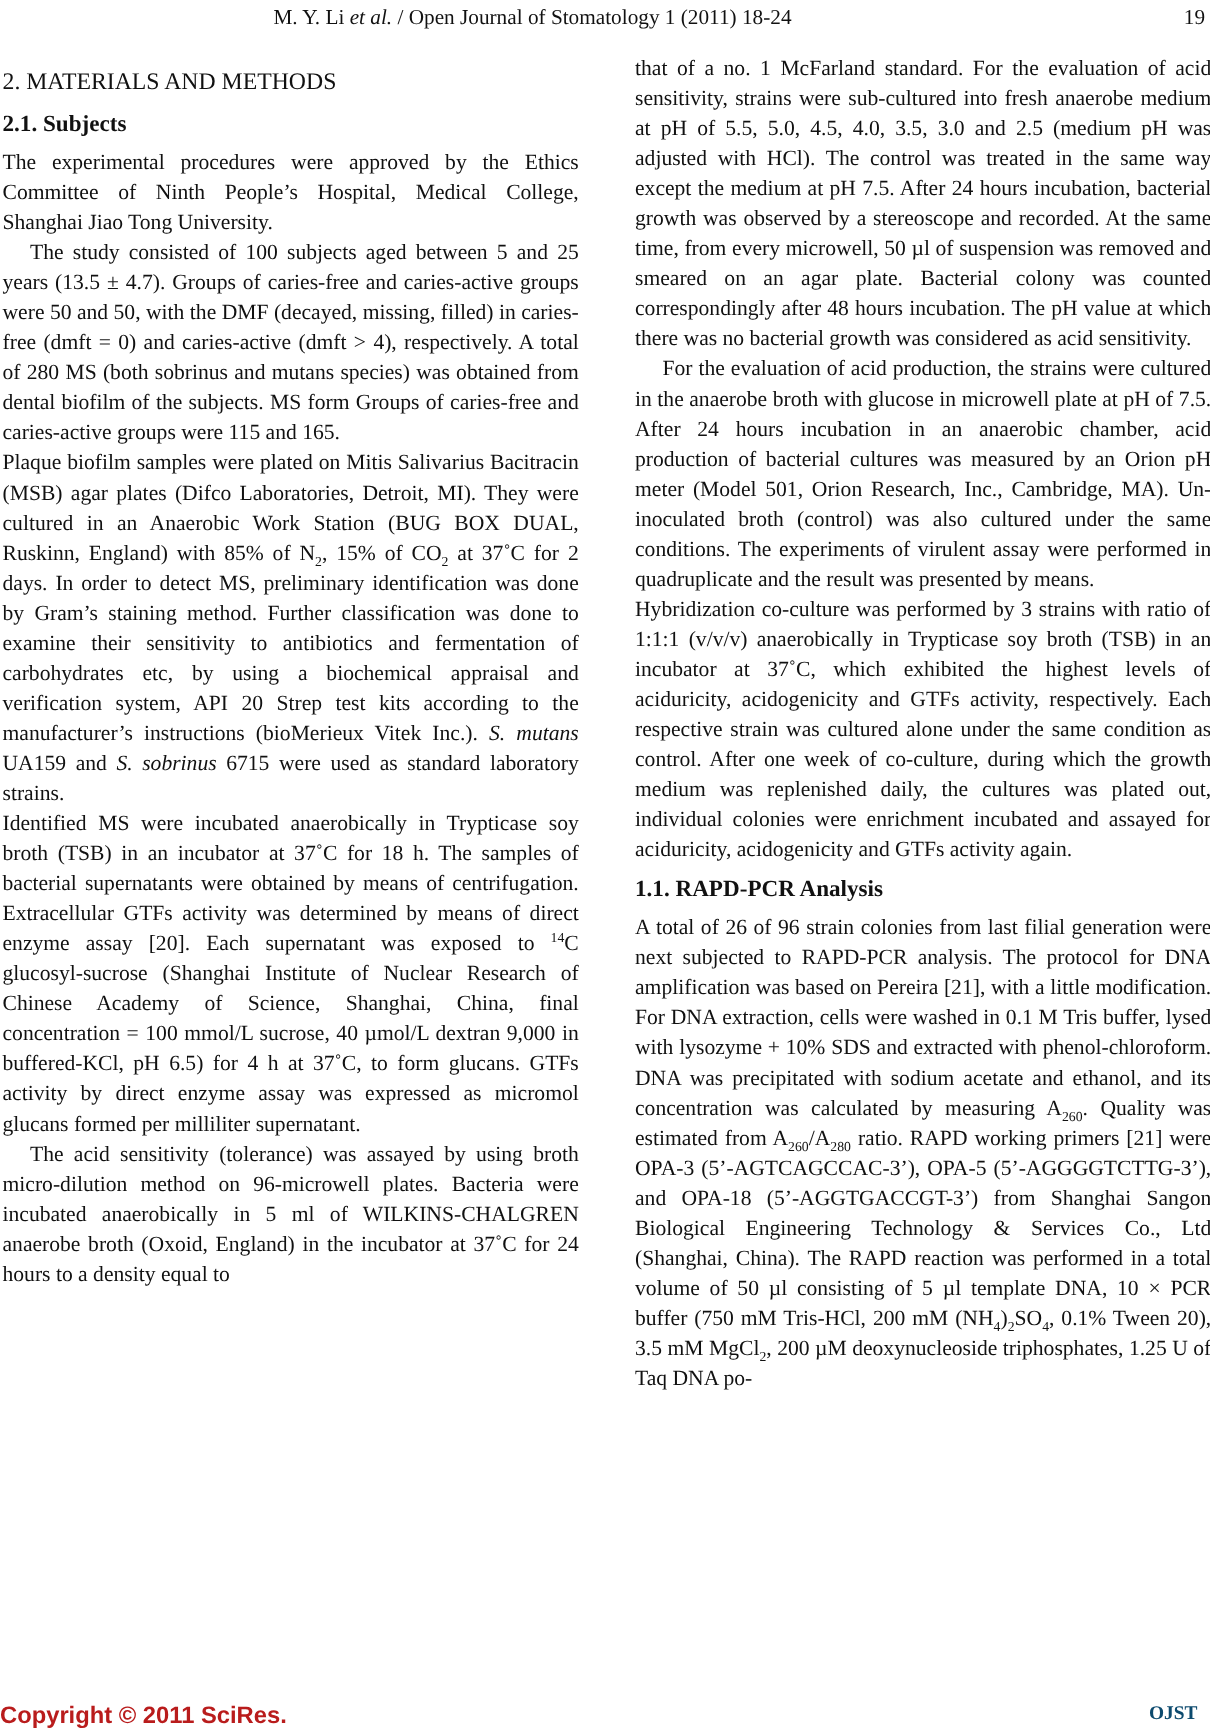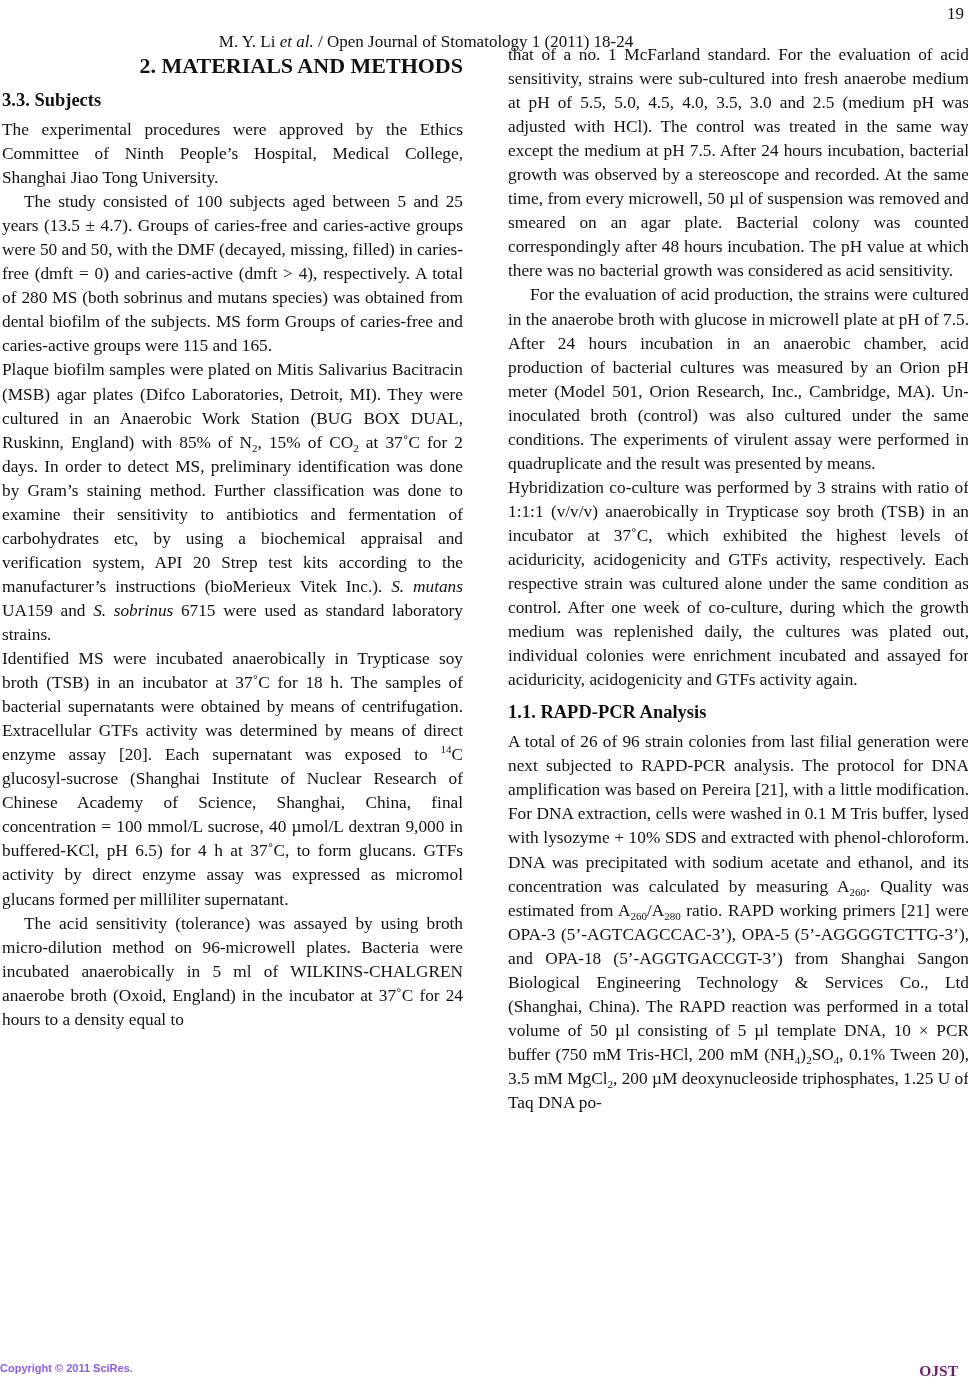--- a/index.html
+++ b/index.html
@@ -5,66 +5,66 @@
   html, body { margin: 0; padding: 0; background: #ffffff; }
   body {
     width: 968px; height: 1386px; position: relative; overflow: hidden;
     font-family: "Liberation Serif", "DejaVu Serif", serif;
     color: #111111;
   }
   .running-head {
     position: absolute; top: 3px; left: 0; width: 968px; height: 22px;
     font-size: 17px; line-height: 22px;
   }
-  .running-head .title { position: absolute; left: 0; width: 852px; text-align: center; margin-top: 28px; }
+  .running-head .title { position: absolute; left: 0; width: 852px; text-align: center; }
   .running-head .page-no { position: absolute; right: 4px; }
   .col {
     position: absolute; top: 43px; width: 461px;
     font-size: 17.3px; line-height: 24.05px; text-align: justify;
   }
   .col.left { left: 2px; }
   .col.right { left: 508px; }
   .col p { margin: 0; }
   .col p.indent { text-indent: 22px; }
   h2.sec {
-    font-size: 22px; font-weight: bold; margin: 9px 0 6px 0; line-height: 28px;
-    text-align: right;
+    font-size: 19px; font-weight: normal; margin: 9px 0 6px 0; line-height: 28px;
+    text-align: left;
   }
   h3.sub {
     font-size: 18.5px; font-weight: bold; margin: 8px 0 6px 0; line-height: 24px;
     text-align: left;
   }
   h3.sub.hang { padding-left: 37px; text-indent: -37px; }
   h3.sub .it { font-style: italic; }
   sub, sup { font-size: 11px; line-height: 0; }
   .footer {
     position: absolute; top: 1362px; left: 0; width: 968px; height: 20px;
   }
   .footer .copy {
     position: absolute; left: 0; font-family: "Liberation Sans", "DejaVu Sans", sans-serif;
-    font-weight: bold; font-size: 11px; color: #8b5cf6;
+    font-weight: bold; font-size: 19px; color: #b91c1c;
   }
   .footer .journal {
     position: absolute; right: 10px; font-family: "Liberation Serif", serif;
-    font-weight: bold; font-size: 15.5px; color: #701a75;
+    font-weight: bold; font-size: 15.5px; color: #0c4a6e;
   }
 </style>
 </head>
 <body>
 
 <div class="running-head">
   <div class="title"><span>M. Y. Li</span> <i>et al.</i><span> / Open Journal of Stomatology 1 (2011) 18-24</span></div>
   <div class="page-no">19</div>
 </div>
 
 <div class="col left">
 
   <h2 class="sec">2. MATERIALS AND METHODS</h2>
 
-  <h3 class="sub">3.3. Subjects</h3>
+  <h3 class="sub">2.1. Subjects</h3>
   <p>The experimental procedures were approved by the Ethics Committee of Ninth People’s Hospital, Medical College, Shanghai Jiao Tong University.</p>
   <p class="indent">The study consisted of 100 subjects aged between 5 and 25 years (13.5 ± 4.7). Groups of caries-free and caries-active groups were 50 and 50, with the DMF (decayed, missing, filled) in caries-free (dmft = 0) and caries-active (dmft &gt; 4), respectively. A total of 280 MS (both sobrinus and mutans species) was obtained from dental biofilm of the subjects. MS form Groups of caries-free and caries-active groups were 115 and 165.</p>
 
   <p><span>Plaque biofilm samples were plated on Mitis Salivarius Bacitracin (MSB) agar plates (Difco Laboratories, Detroit, MI). They were cultured in an Anaerobic Work Station (BUG BOX DUAL, Ruskinn, England) with 85% of N</span><sub>2</sub><span>, 15% of CO</span><sub>2</sub><span> at 37˚C for 2 days. In order to detect MS, preliminary identification was done by Gram’s staining method. Further classification was done to examine their sensitivity to antibiotics and fermentation of carbohydrates etc, by using a biochemical appraisal and verification system, API 20 Strep test kits according to the manufacturer’s instructions (bioMerieux Vitek Inc.). </span><i>S. mutans</i><span> UA159 and </span><i>S. sobrinus</i><span> 6715 were used as standard laboratory strains.</span></p>
 
   <p><span>Identified MS were incubated anaerobically in Trypticase soy broth (TSB) in an incubator at 37˚C for 18 h. The samples of bacterial supernatants were obtained by means of centrifugation. Extracellular GTFs activity was determined by means of direct enzyme assay [20]. Each supernatant was exposed to </span><sup>14</sup><span>C glucosyl-sucrose (Shanghai Institute of Nuclear Research of Chinese Academy of Science, Shanghai, China, final concentration = 100 mmol/L sucrose, 40 µmol/L dextran 9,000 in buffered-KCl, pH 6.5) for 4 h at 37˚C, to form glucans. GTFs activity by direct enzyme assay was expressed as micromol glucans formed per milliliter supernatant.</span></p>
   <p class="indent">The acid sensitivity (tolerance) was assayed by using broth micro-dilution method on 96-microwell plates. Bacteria were incubated anaerobically in 5 ml of WILKINS-CHALGREN anaerobe broth (Oxoid, England) in the incubator at 37˚C for 24 hours to a density equal to</p>
 </div>
 
 <div class="col right">

